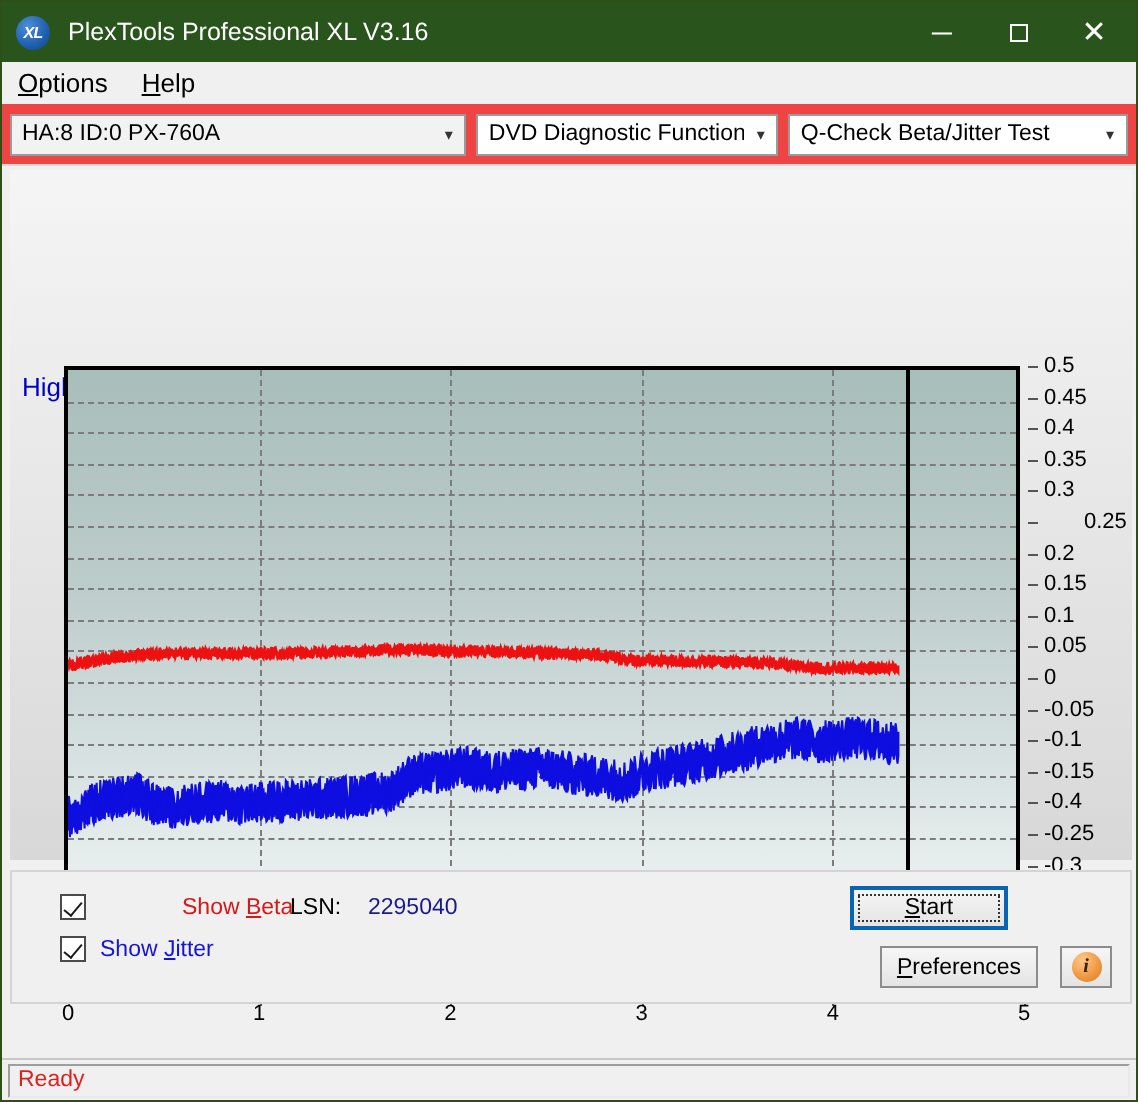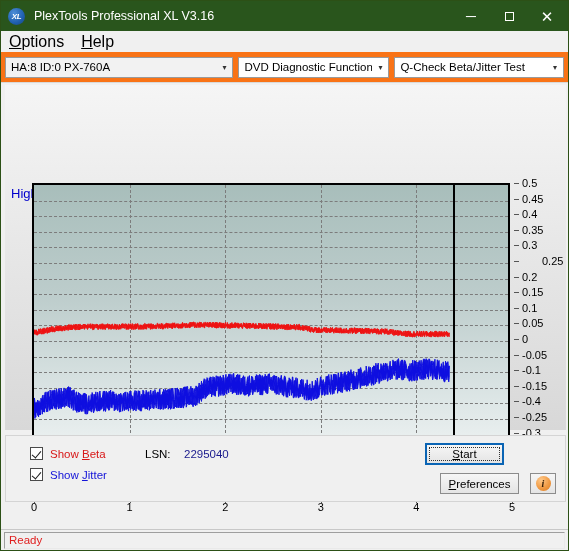--- a/index.html
+++ b/index.html
@@ -62,32 +62,32 @@
 
   
   .menubar {
     height: 21px; flex: 0 0 21px;
     background: #f0f0f0;
     display: flex; align-items: center;
     padding-left: 6px;
     box-sizing: border-box;
   }
   .menu-item {
-    font-size: 16px;
+    font-size: 13px;
     padding: 2px 8px 2px 2px;
     margin-right: 7px;
     color: #000;
     white-space: nowrap;
   }
   .menu-item u { text-decoration: underline; }
 
   
   .toolbar {
     height: 30px; flex: 0 0 30px;
-    background: #f97316;
+    background: #ef4444;
     display: flex; align-items: center;
     padding: 0 4px;
     box-sizing: border-box;
     gap: 5px;
   }
   .combo {
     height: 21px;
     background: #ffffff;
     border: 1px solid #9a9a9a;
     box-sizing: border-box;
@@ -220,21 +220,21 @@
   }
   .checkbox::after {
     content: "";
     position: absolute;
     left: 3px; top: 1px;
     width: 4px; height: 8px;
     border: solid #1a1a1a;
     border-width: 0 1.6px 1.6px 0;
     transform: rotate(40deg);
   }
-  .lbl-beta { color: #d81818; }
+  .lbl-beta { color: #d81818; margin-left: 41px; }
   .lbl-jitter { color: #1414d8; }
 
   .lsn-label {
     position: absolute;
     left: 139px; top: 12px;
     font-size: 11.5px; color: #000;
   }
   .lsn-value {
     position: absolute;
     left: 178px; top: 12px;

